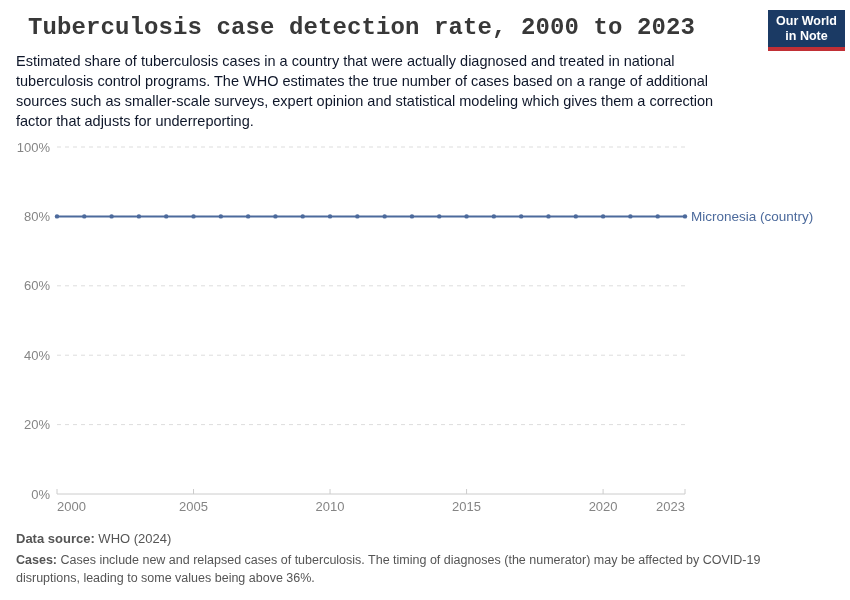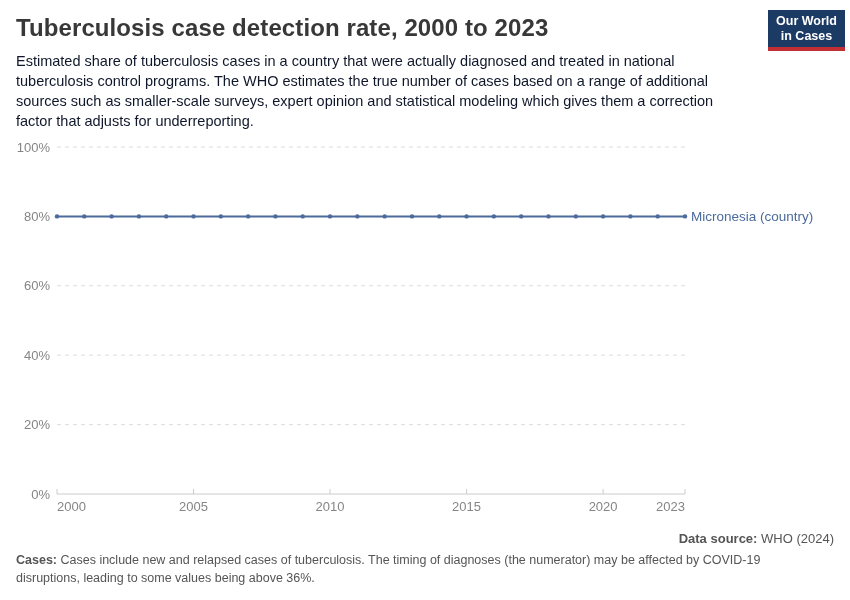--- a/index.html
+++ b/index.html
@@ -1,56 +1,56 @@
 <!DOCTYPE html>
 <html><head>
 <meta charset="utf-8">
 <style>
   * { margin:0; padding:0; box-sizing:border-box; }
   html,body { width:850px; height:600px; background:#ffffff;
               font-family:"Liberation Sans", sans-serif; }
   #page { position:relative; width:850px; height:600px; background:#fff; overflow:hidden; }
 
   
-  .title { position:absolute; left:16px; top:14px; width:700px;
-           font-family:Liberation Sans, sans-serif;
+  .title { position:absolute; left:28px; top:14px; width:700px;
+           font-family:Liberation Mono, monospace;
            font-weight:700; font-size:24px; color:#383838; letter-spacing:0.1px; }
   .subtitle { position:absolute; left:16px; top:52px; width:732px;
               font-size:14.5px; line-height:1.37; color:#0f172a; }
 
   .logo { position:absolute; right:5px; top:10px; width:77px; height:41px;
           background:#1b3a64; border-bottom:4px solid #c12f35;
           display:flex; flex-direction:column; align-items:center; justify-content:center; }
   .logo span { color:#ffffff; font-weight:700; font-size:12.5px; line-height:15px; }
 
   
   #chart-svg { position:absolute; left:0; top:135px; }
   #chart-svg text { font-family:"Liberation Sans", sans-serif; }
 
   
   .footer-row { position:absolute; left:16px; right:16px; top:531px;
-                display:flex; justify-content:flex-end;
+                display:flex; justify-content:space-between;
                 font-size:13px; color:#555555; }
   .footer-row b { font-weight:700; }
   .note { position:absolute; left:16px; top:552px; width:748px;
           font-size:12.5px; line-height:1.42; color:#555555; }
   .note b { font-weight:700; }
 </style>
 </head>
 <body>
 
 <div id="page">
 
   <h1 class="title">Tuberculosis case detection rate, 2000 to 2023</h1>
 
   <p class="subtitle">Estimated share of tuberculosis cases in a country that were actually diagnosed and treated in national tuberculosis control programs. The WHO estimates the true number of cases based on a range of additional sources such as smaller-scale surveys, expert opinion and statistical modeling which gives them a correction factor that adjusts for underreporting.</p>
 
   <div class="logo">
     <span>Our World</span>
-    <span>in Cases</span>
+    <span>in Note</span>
   </div>
 
   <svg id="chart-svg" width="850" height="390">
       <line x1="57" y1="359" x2="685" y2="359" stroke="#cccccc" stroke-width="1"></line>
       <text x="50" y="363.5" text-anchor="end" font-size="13" fill="#858585">0%</text>
       <line x1="57" y1="289.6" x2="685" y2="289.6" stroke="#dddddd" stroke-width="1" stroke-dasharray="4,4"></line>
       <text x="50" y="294.1" text-anchor="end" font-size="13" fill="#858585">20%</text>
       <line x1="57" y1="220.2" x2="685" y2="220.2" stroke="#dddddd" stroke-width="1" stroke-dasharray="4,4"></line>
       <text x="50" y="224.7" text-anchor="end" font-size="13" fill="#858585">40%</text>
       <line x1="57" y1="150.8" x2="685" y2="150.8" stroke="#dddddd" stroke-width="1" stroke-dasharray="4,4"></line>

